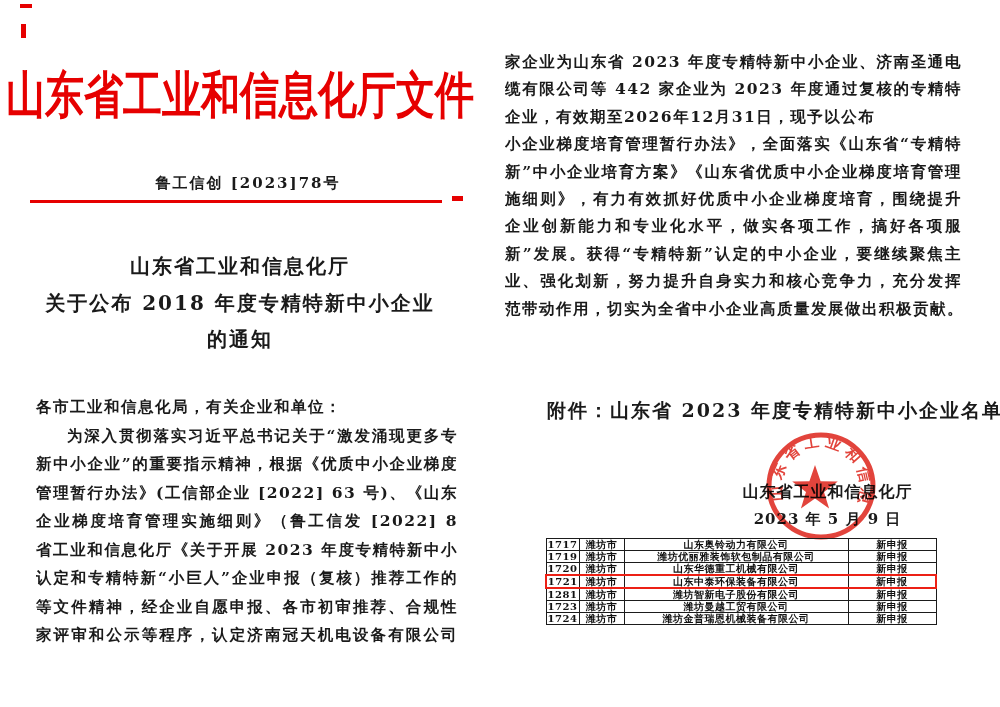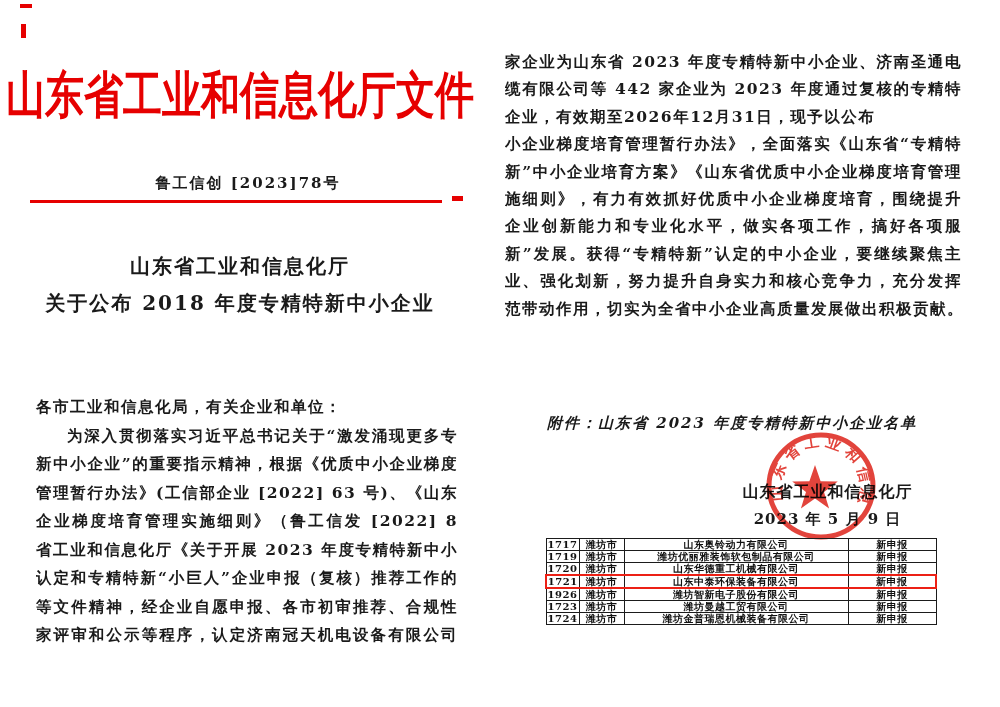--- a/index.html
+++ b/index.html
@@ -32,22 +32,22 @@
   
   .body-block{font-size:15.5px;font-weight:600;letter-spacing:1.5px;}
   .left-body{left:36px;top:393px;width:422px;}
   .left-body .line{height:28.5px;line-height:28.5px;}
   .right-body{left:505px;top:48px;width:457px;}
   .right-body .line{height:27.4px;line-height:27.4px;}
   .line{text-align:justify;white-space:nowrap;}
   .line.fill{white-space:normal;text-align-last:justify;overflow:hidden;}
   .line.indent{text-indent:2em;}
   .attachment{
-    left:547px;top:414px;width:420px;
-    font-size:15px;font-weight:600;letter-spacing:2px;white-space:nowrap;font-style:italic;
+    left:547px;top:398px;width:420px;
+    font-size:19px;font-weight:600;letter-spacing:2px;white-space:nowrap;
   }
   
   .signer{left:735px;top:482px;width:185px;text-align:center;font-size:16px;font-weight:600;letter-spacing:1px;}
   .sign-date{left:735px;top:510px;width:185px;text-align:center;font-size:15px;font-weight:600;letter-spacing:1px;}
   .seal{left:764px;top:431px;width:116px;height:114px;opacity:.84;mix-blend-mode:multiply;}
   
   table.companies{
     position:absolute;left:545px;top:538px;width:390px;
     border-collapse:collapse;table-layout:fixed;
     font-size:10px;font-weight:600;color:#111;
@@ -74,20 +74,21 @@
       <span>山东省工业和信息化厅文件</span>
     </div>
 
     <div class="abs doc-number">鲁工信创 [2023]78号</div>
     <div class="abs red-rule"></div>
     <div class="abs artifact a3"></div>
 
     <div class="abs doc-title">
       <div>山东省工业和信息化厅</div>
       <div>关于公布 2018 年度专精特新中小企业</div>
+      <div>的通知</div>
     </div>
 
     <div class="abs body-block left-body">
         <div class="line">各市工业和信息化局，有关企业和单位：</div>
         <div class="line fill indent">为深入贯彻落实习近平总书记关于“激发涌现更多专精特</div>
         <div class="line fill">新中小企业”的重要指示精神，根据《优质中小企业梯度培育</div>
         <div class="line fill">管理暂行办法》(工信部企业 [2022] 63 号)、《山东省优质中小</div>
         <div class="line fill">企业梯度培育管理实施细则》（鲁工信发 [2022] 8 号）和山东</div>
         <div class="line fill">省工业和信息化厅《关于开展 2023 年度专精特新中小企业培育</div>
         <div class="line fill">认定和专精特新“小巨人”企业申报（复核）推荐工作的通知》</div>
@@ -152,21 +153,21 @@
             <td>山东华德重工机械有限公司</td>
             <td>新申报</td>
           </tr>
           <tr class="hl">
             <td>1721</td>
             <td>潍坊市</td>
             <td>山东中泰环保装备有限公司</td>
             <td>新申报</td>
           </tr>
           <tr>
-            <td>1926</td>
+            <td>1281</td>
             <td>潍坊市</td>
             <td>潍坊智新电子股份有限公司</td>
             <td>新申报</td>
           </tr>
           <tr>
             <td>1723</td>
             <td>潍坊市</td>
             <td>潍坊曼越工贸有限公司</td>
             <td>新申报</td>
           </tr>

